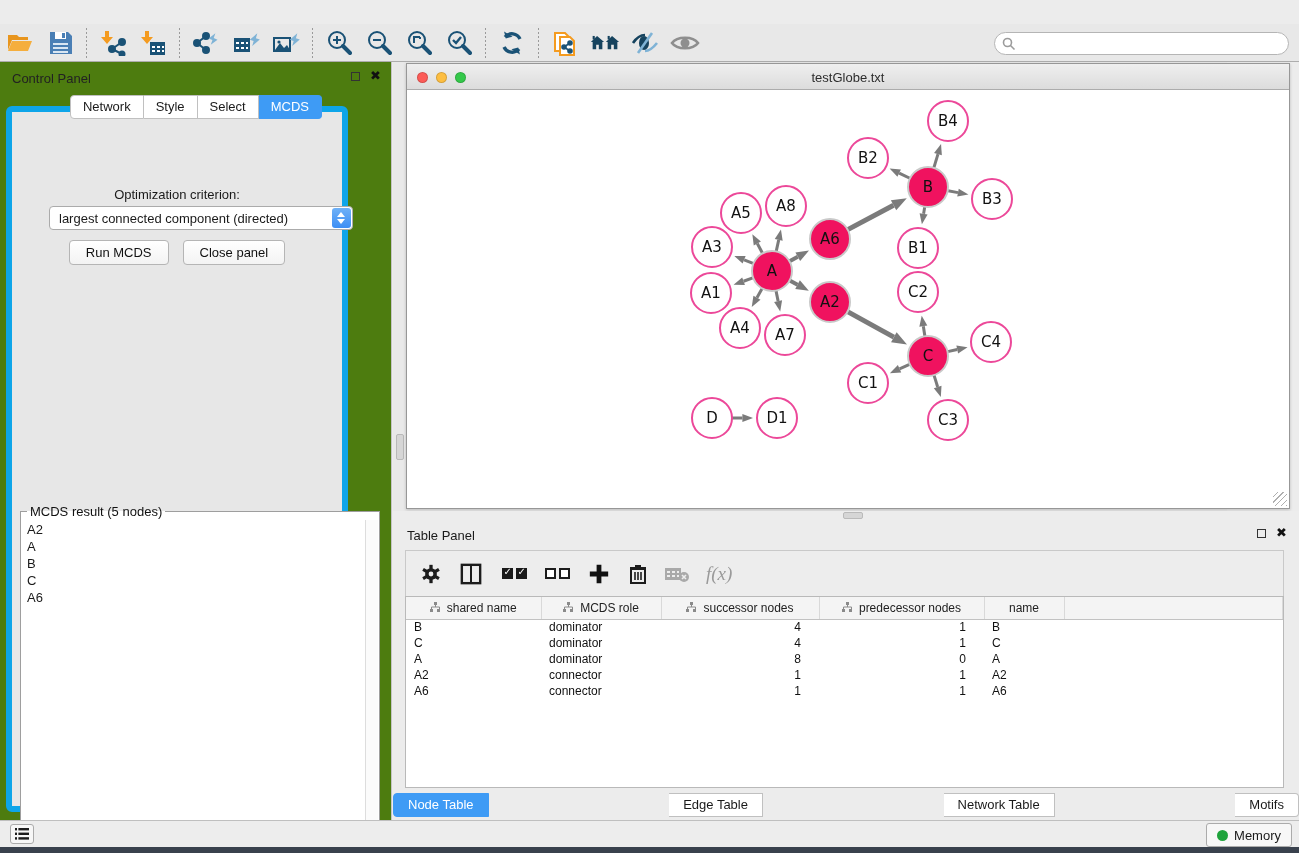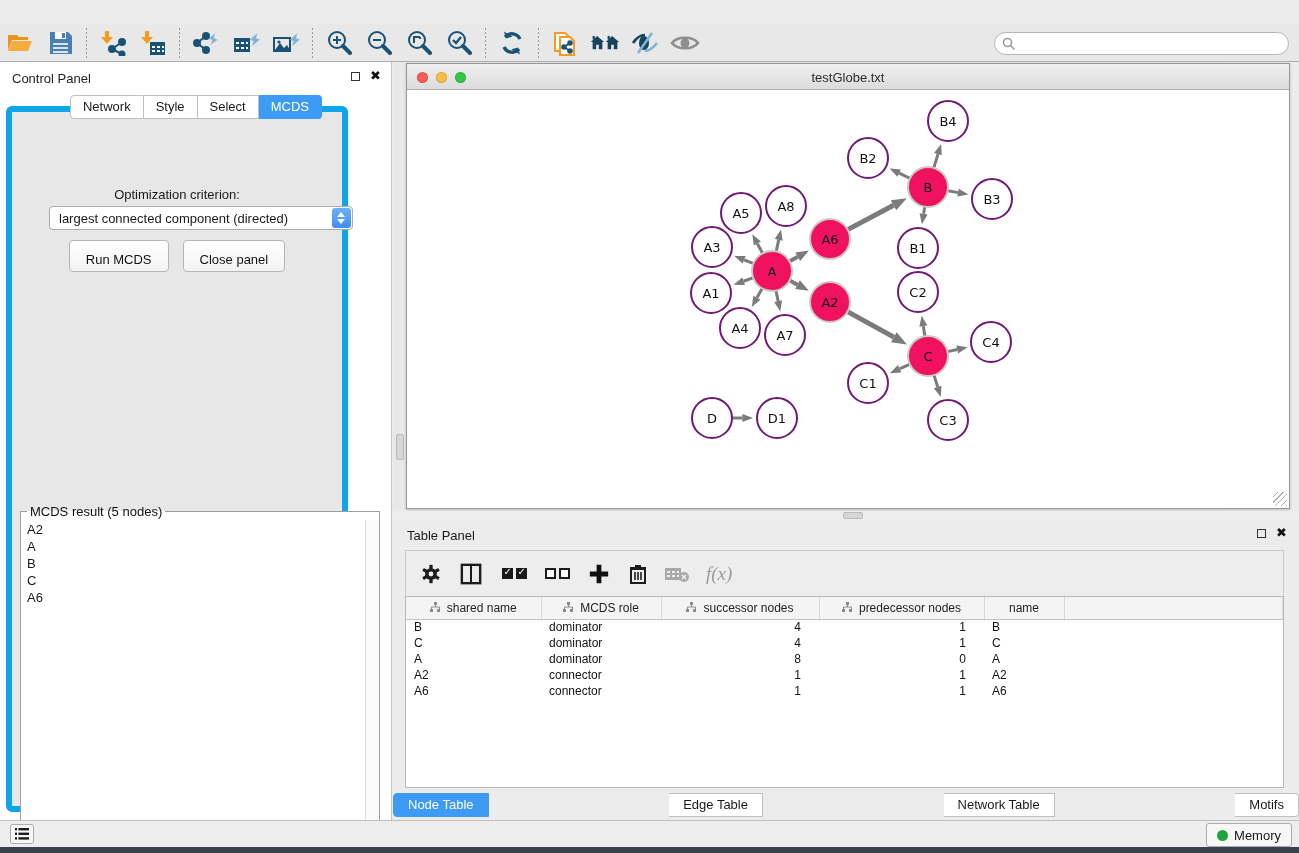--- a/index.html
+++ b/index.html
@@ -23,21 +23,21 @@
   .tb-sep { width:1px; height:30px; margin:0 6px;
     background-image:linear-gradient(#9a9a9a 40%, transparent 40%); background-size:1px 4px; }
   .search-wrap { position:absolute; right:10px; top:8px; width:295px; height:23px;
     background:#fff; border:1px solid #B5B5B5; border-radius:12px; }
   .search-wrap svg { position:absolute; left:7px; top:4px; }
   .search-wrap input { position:absolute; left:26px; top:1px; width:260px; height:19px;
     border:none; outline:none; background:transparent; font-size:13px; }
 
   
   .control-panel { position:absolute; left:0; top:62px; width:392px; height:758px;
-    background:#ffffff; border-right:1px solid #C4C4C4; }
+    background:#4d7c0f; border-right:1px solid #C4C4C4; }
   .panel-head { position:absolute; left:12px; top:9px; color:#222; }
   .panel-head-icons { position:absolute; right:10px; top:9px; display:flex; gap:10px; align-items:center; }
   .float-icon { width:9px; height:9px; border:1.5px solid #333; display:inline-block; }
   .close-icon { font-weight:bold; font-size:13px; color:#111; line-height:10px; }
   .cp-body { position:absolute; left:6px; top:44px; width:342px; height:706px;
     background:#E7E7E7; border:6px solid #0ea5e9; border-radius:6px; }
   .cp-tabs { position:absolute; left:0; top:33px; width:392px; display:flex; justify-content:center; }
   .seg-tab { padding:3px 12px 4px; background:#fff; border:1px solid #C0C0C0; border-left:none;
     color:#1a1a1a; cursor:default; }
   .seg-tab:first-child { border-left:1px solid #C0C0C0; border-radius:4px 0 0 4px; }
@@ -47,21 +47,21 @@
   .dropdown { position:absolute; left:37px; top:94px; width:304px; height:24px; background:#fff;
     border:1px solid #ABABAB; border-radius:4px; }
   .dropdown .val { position:absolute; left:9px; top:4px; white-space:nowrap; }
   .dropdown .spin { position:absolute; right:1px; top:1px; width:19px; height:20px; border-radius:3px;
     background:linear-gradient(#6FB1F7,#3D8EF4); }
   .dropdown .spin i { position:absolute; left:5px; width:0; height:0; border-left:4.5px solid transparent; border-right:4.5px solid transparent; }
   .dropdown .spin i.up { top:4px; border-bottom:5px solid #fff; }
   .dropdown .spin i.dn { bottom:4px; border-top:5px solid #fff; }
   .cp-buttons { position:absolute; left:0; top:128px; width:100%; display:flex; justify-content:center; gap:14px; }
   .btn { background:linear-gradient(#FFFFFF,#F3F3F3); border:1px solid #B5B5B5; border-radius:4px;
-    padding:11px 16px 4px; font-size:13px; color:#111; }
+    padding:4px 16px 4px; font-size:13px; color:#111; }
   .result-box { position:absolute; left:8px; top:392px; width:360px; height:340px;
     border:1px solid #9E9E9E; background:#fff; }
   .result-box legend { font-size:13px; padding:0 3px; margin-left:6px; color:#111; }
   .result-list { position:absolute; left:2px; top:2px; bottom:2px; right:16px; overflow:hidden; }
   .result-list div { padding:1px 4px; line-height:15px; }
   .result-scroll { position:absolute; right:1px; top:1px; bottom:1px; width:13px;
     background:#FBFBFB; border-left:1px solid #DDD; }
 
   
   .right-area { position:absolute; left:393px; top:62px; width:834px; height:758px; background:#E9E9E9; }
@@ -70,22 +70,22 @@
   .net-window { position:absolute; left:13px; top:1px; width:884px; height:446px;
     background:#fff; border:1px solid #979797; box-shadow:0 1px 3px rgba(0,0,0,.2); }
   .net-titlebar { position:relative; height:26px;
     background:linear-gradient(#EFEFEF,#DCDCDC); border-bottom:1px solid #ACACAC; }
   .net-titlebar .lights { top:8px; }
   .net-titlebar .light { width:11px; height:11px; }
   .net-title { position:absolute; left:0; right:0; top:6px; text-align:center; color:#2d2d2d; }
   .net-canvas { position:relative; width:100%; height:418px; background:#fff; overflow:hidden; }
   .net-canvas svg.edges { position:absolute; left:0; top:0; }
   .gnode { position:absolute; width:42px; height:42px; border-radius:50%; background:#fff;
-    border:2px solid #701a75; display:flex; align-items:center; justify-content:center;
-    font-size:13px; font-family:"DejaVu Sans",sans-serif; color:#111; }
+    border:2px solid #ec4899; display:flex; align-items:center; justify-content:center;
+    font-size:15px; font-family:"DejaVu Sans",sans-serif; color:#111; }
   .gnode.hl { background:#F0125F; border-color:#C9C9C9; }
   .resize-grip { position:absolute; right:2px; bottom:2px; width:14px; height:14px;
     background:repeating-linear-gradient(135deg, transparent 0 3px, #AFAFAF 3px 4px); }
   .h-splitter { position:absolute; left:0; top:449px; width:906px; height:9px; background:#EDEDED; }
   .h-grip { position:absolute; left:450px; top:1px; width:20px; height:7px; background:#D6D6D6;
     border:1px solid #BABABA; border-radius:2px; }
 
   
   .table-panel { position:absolute; left:0; top:458px; width:906px; height:300px; background:#ECECEC; }
   .tp-head { position:absolute; left:14px; top:8px; }

